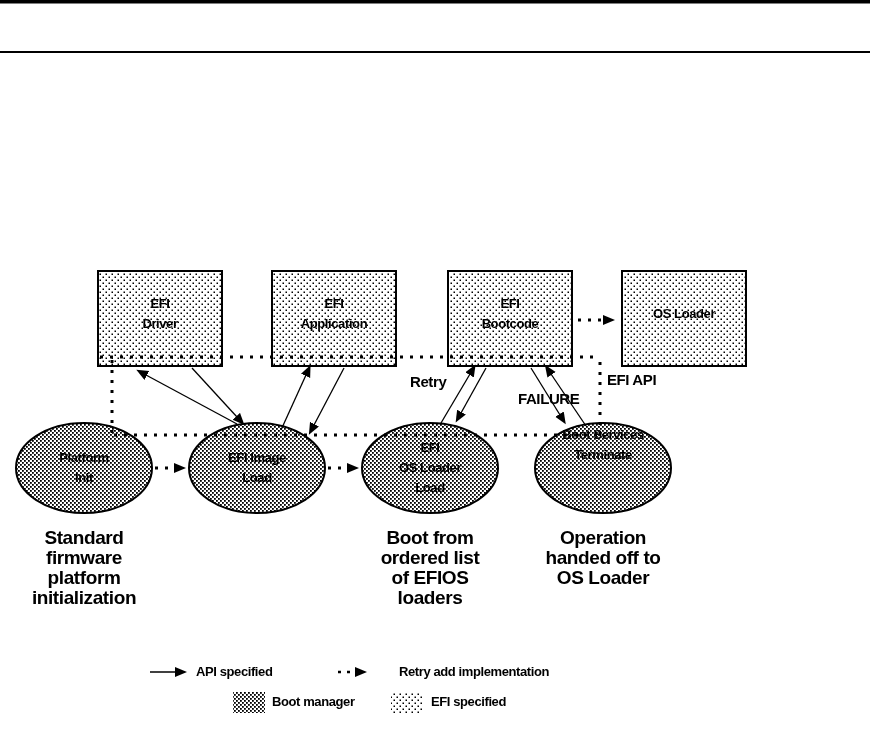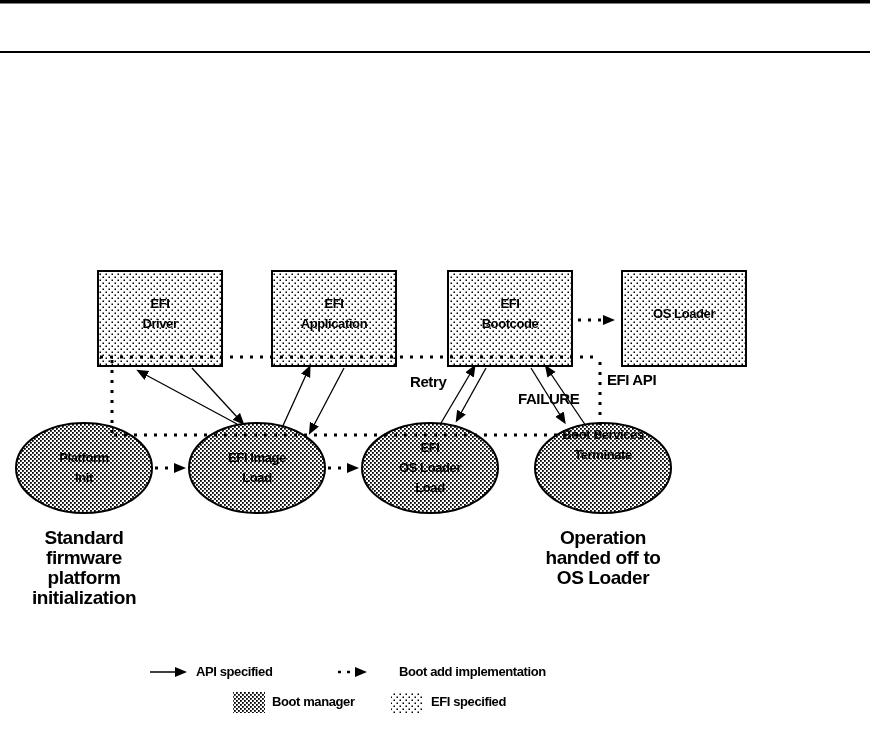--- a/index.html
+++ b/index.html
@@ -108,26 +108,30 @@
   <div class="label node-label" style="left:362px;top:423px;width:136px;height:90px;">EFI
 OS Loader
 Load</div>
   <div class="label node-label" style="left:535px;top:400px;width:136px;height:90px;">Boot Services
 Terminate</div>
 
   <div class="label caption" style="left:9px;top:528px;width:150px;">Standard
 firmware
 platform
 initialization</div>
+  <div class="label caption" style="left:355px;top:528px;width:150px;">Boot from
+ordered list
+of EFIOS
+loaders</div>
   <div class="label caption" style="left:528px;top:528px;width:150px;">Operation
 handed off to
 OS Loader</div>
 
   <div class="label annot" style="left:410px;top:373px;">Retry</div>
   <div class="label annot" style="left:518px;top:390px;">FAILURE</div>
   <div class="label annot" style="left:607px;top:371px;">EFI API</div>
 
   <div class="label legend-label" style="left:196px;top:664px;">API specified</div>
-  <div class="label legend-label" style="left:399px;top:664px;">Boot add implementation</div>
+  <div class="label legend-label" style="left:399px;top:664px;">Retry add implementation</div>
   <div class="label legend-label" style="left:272px;top:694px;">Boot manager</div>
   <div class="label legend-label" style="left:431px;top:694px;">EFI specified</div>
 
 </div>
 
 </body></html>

